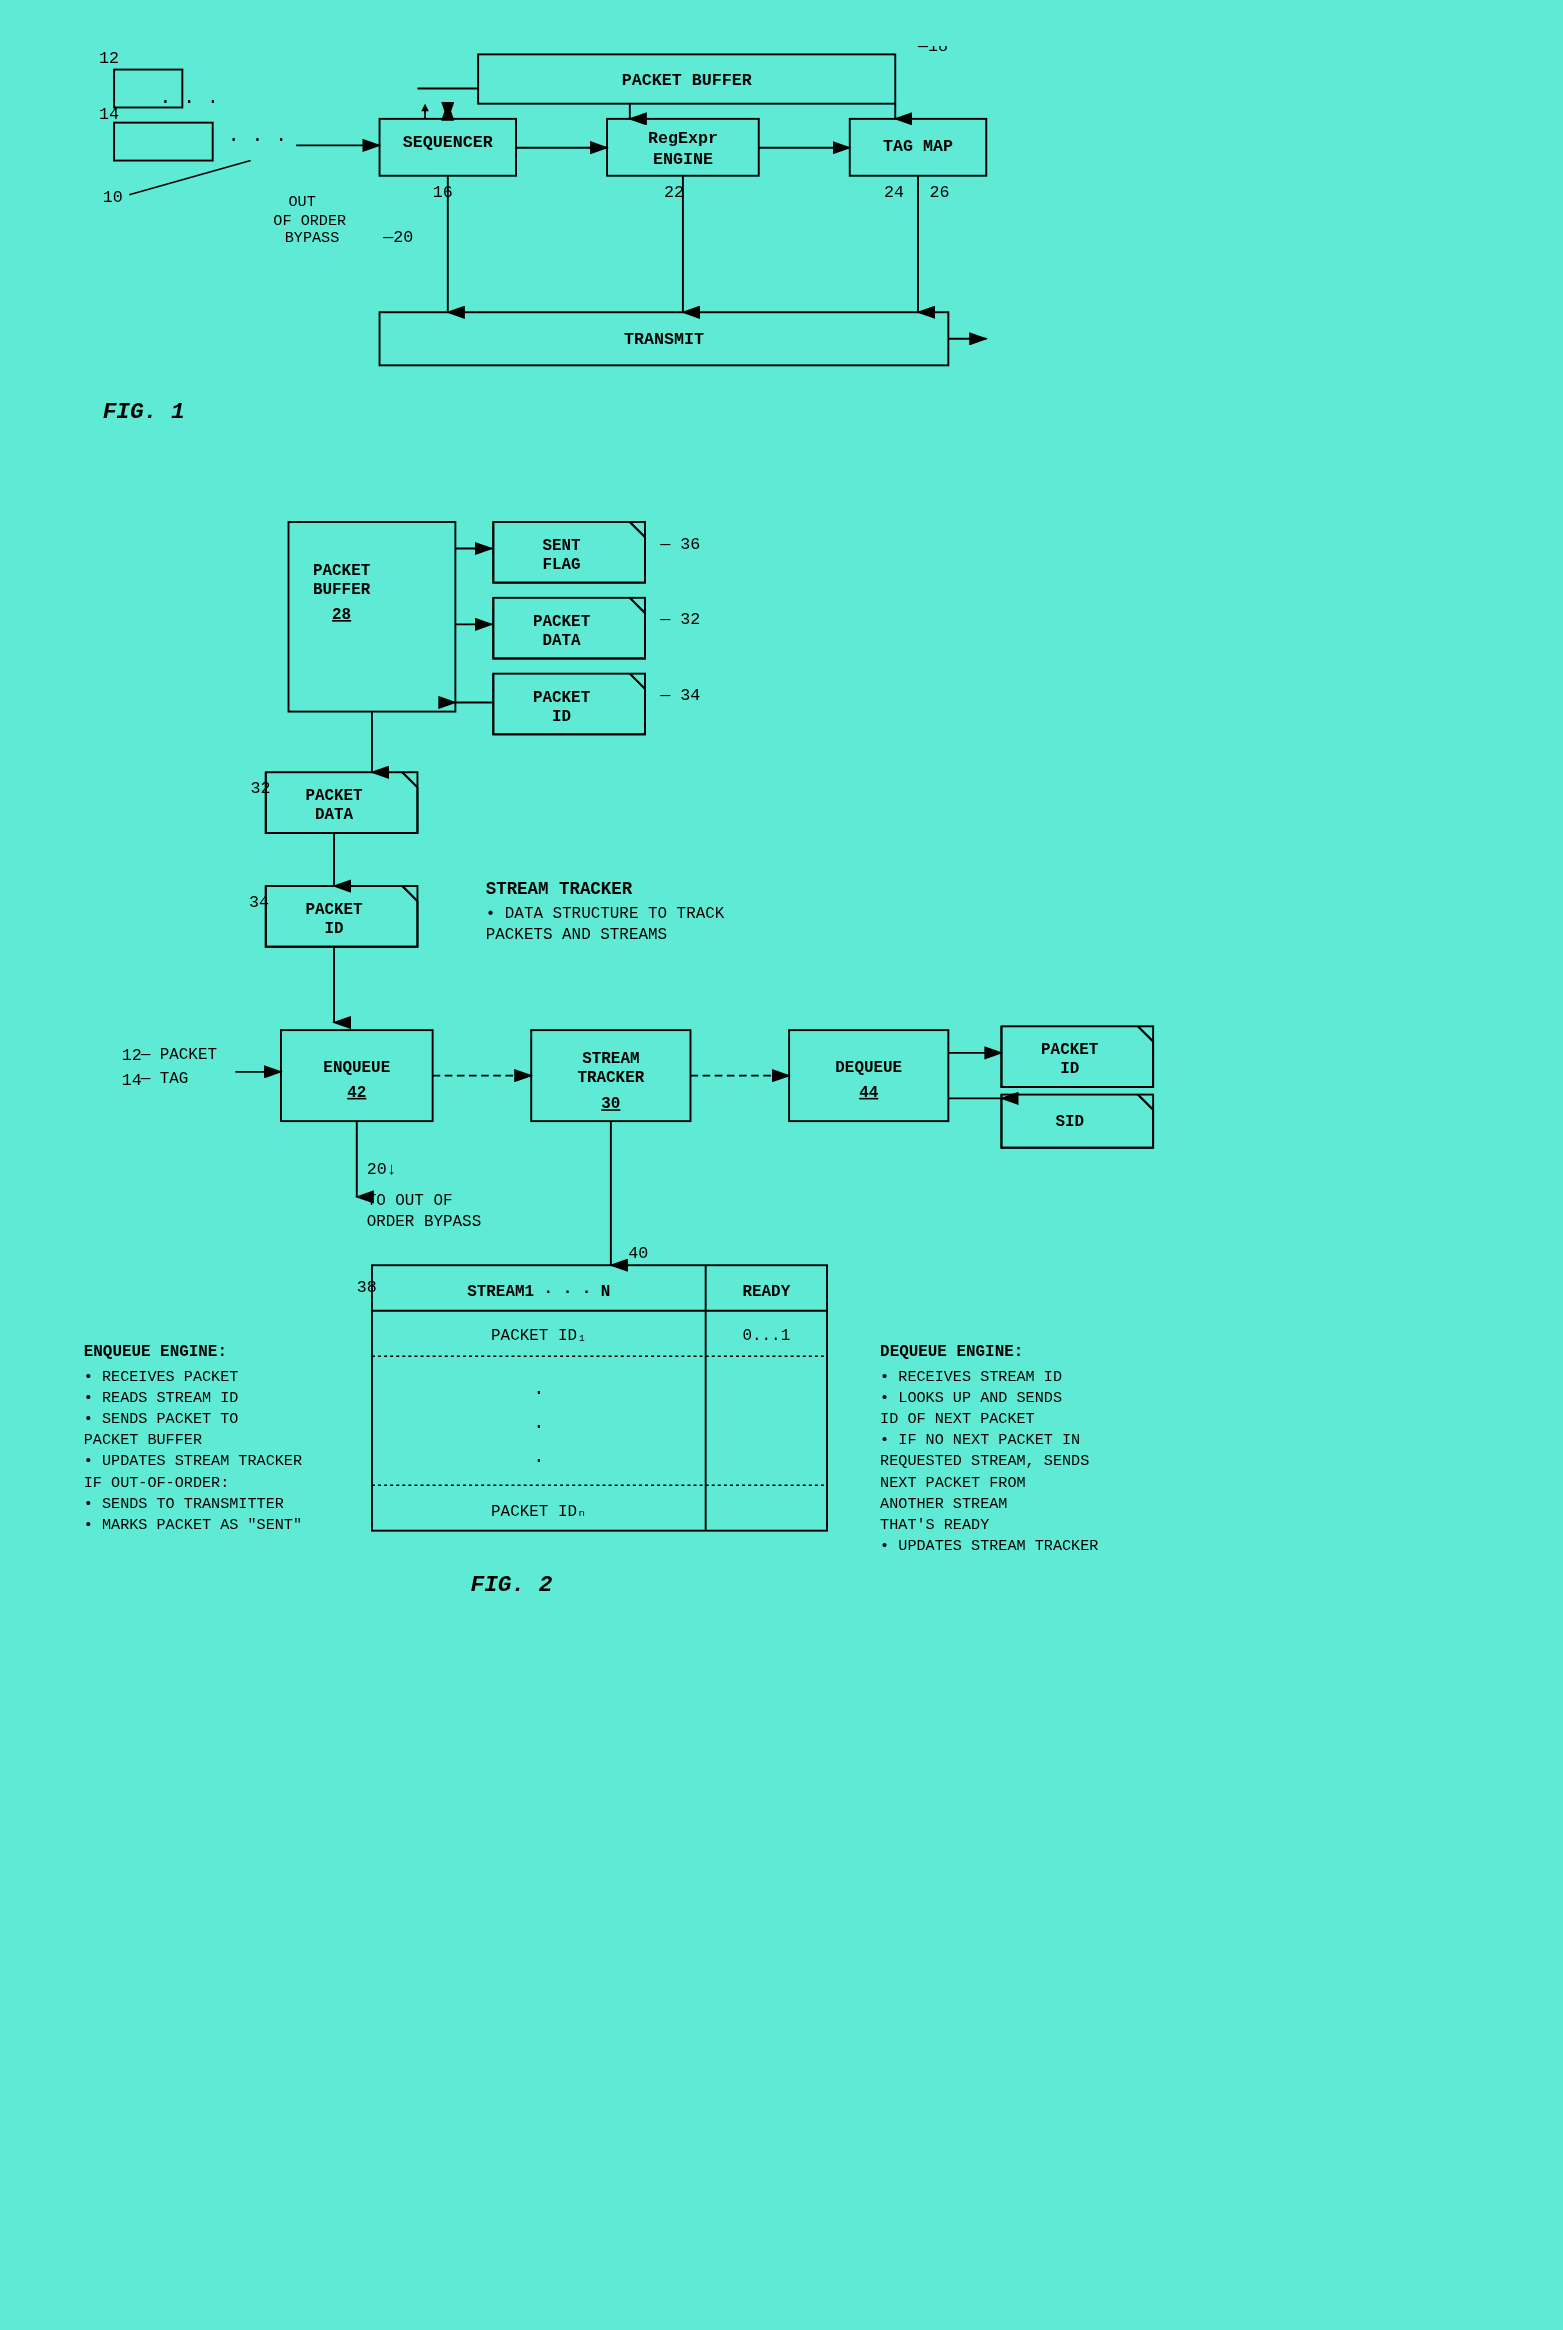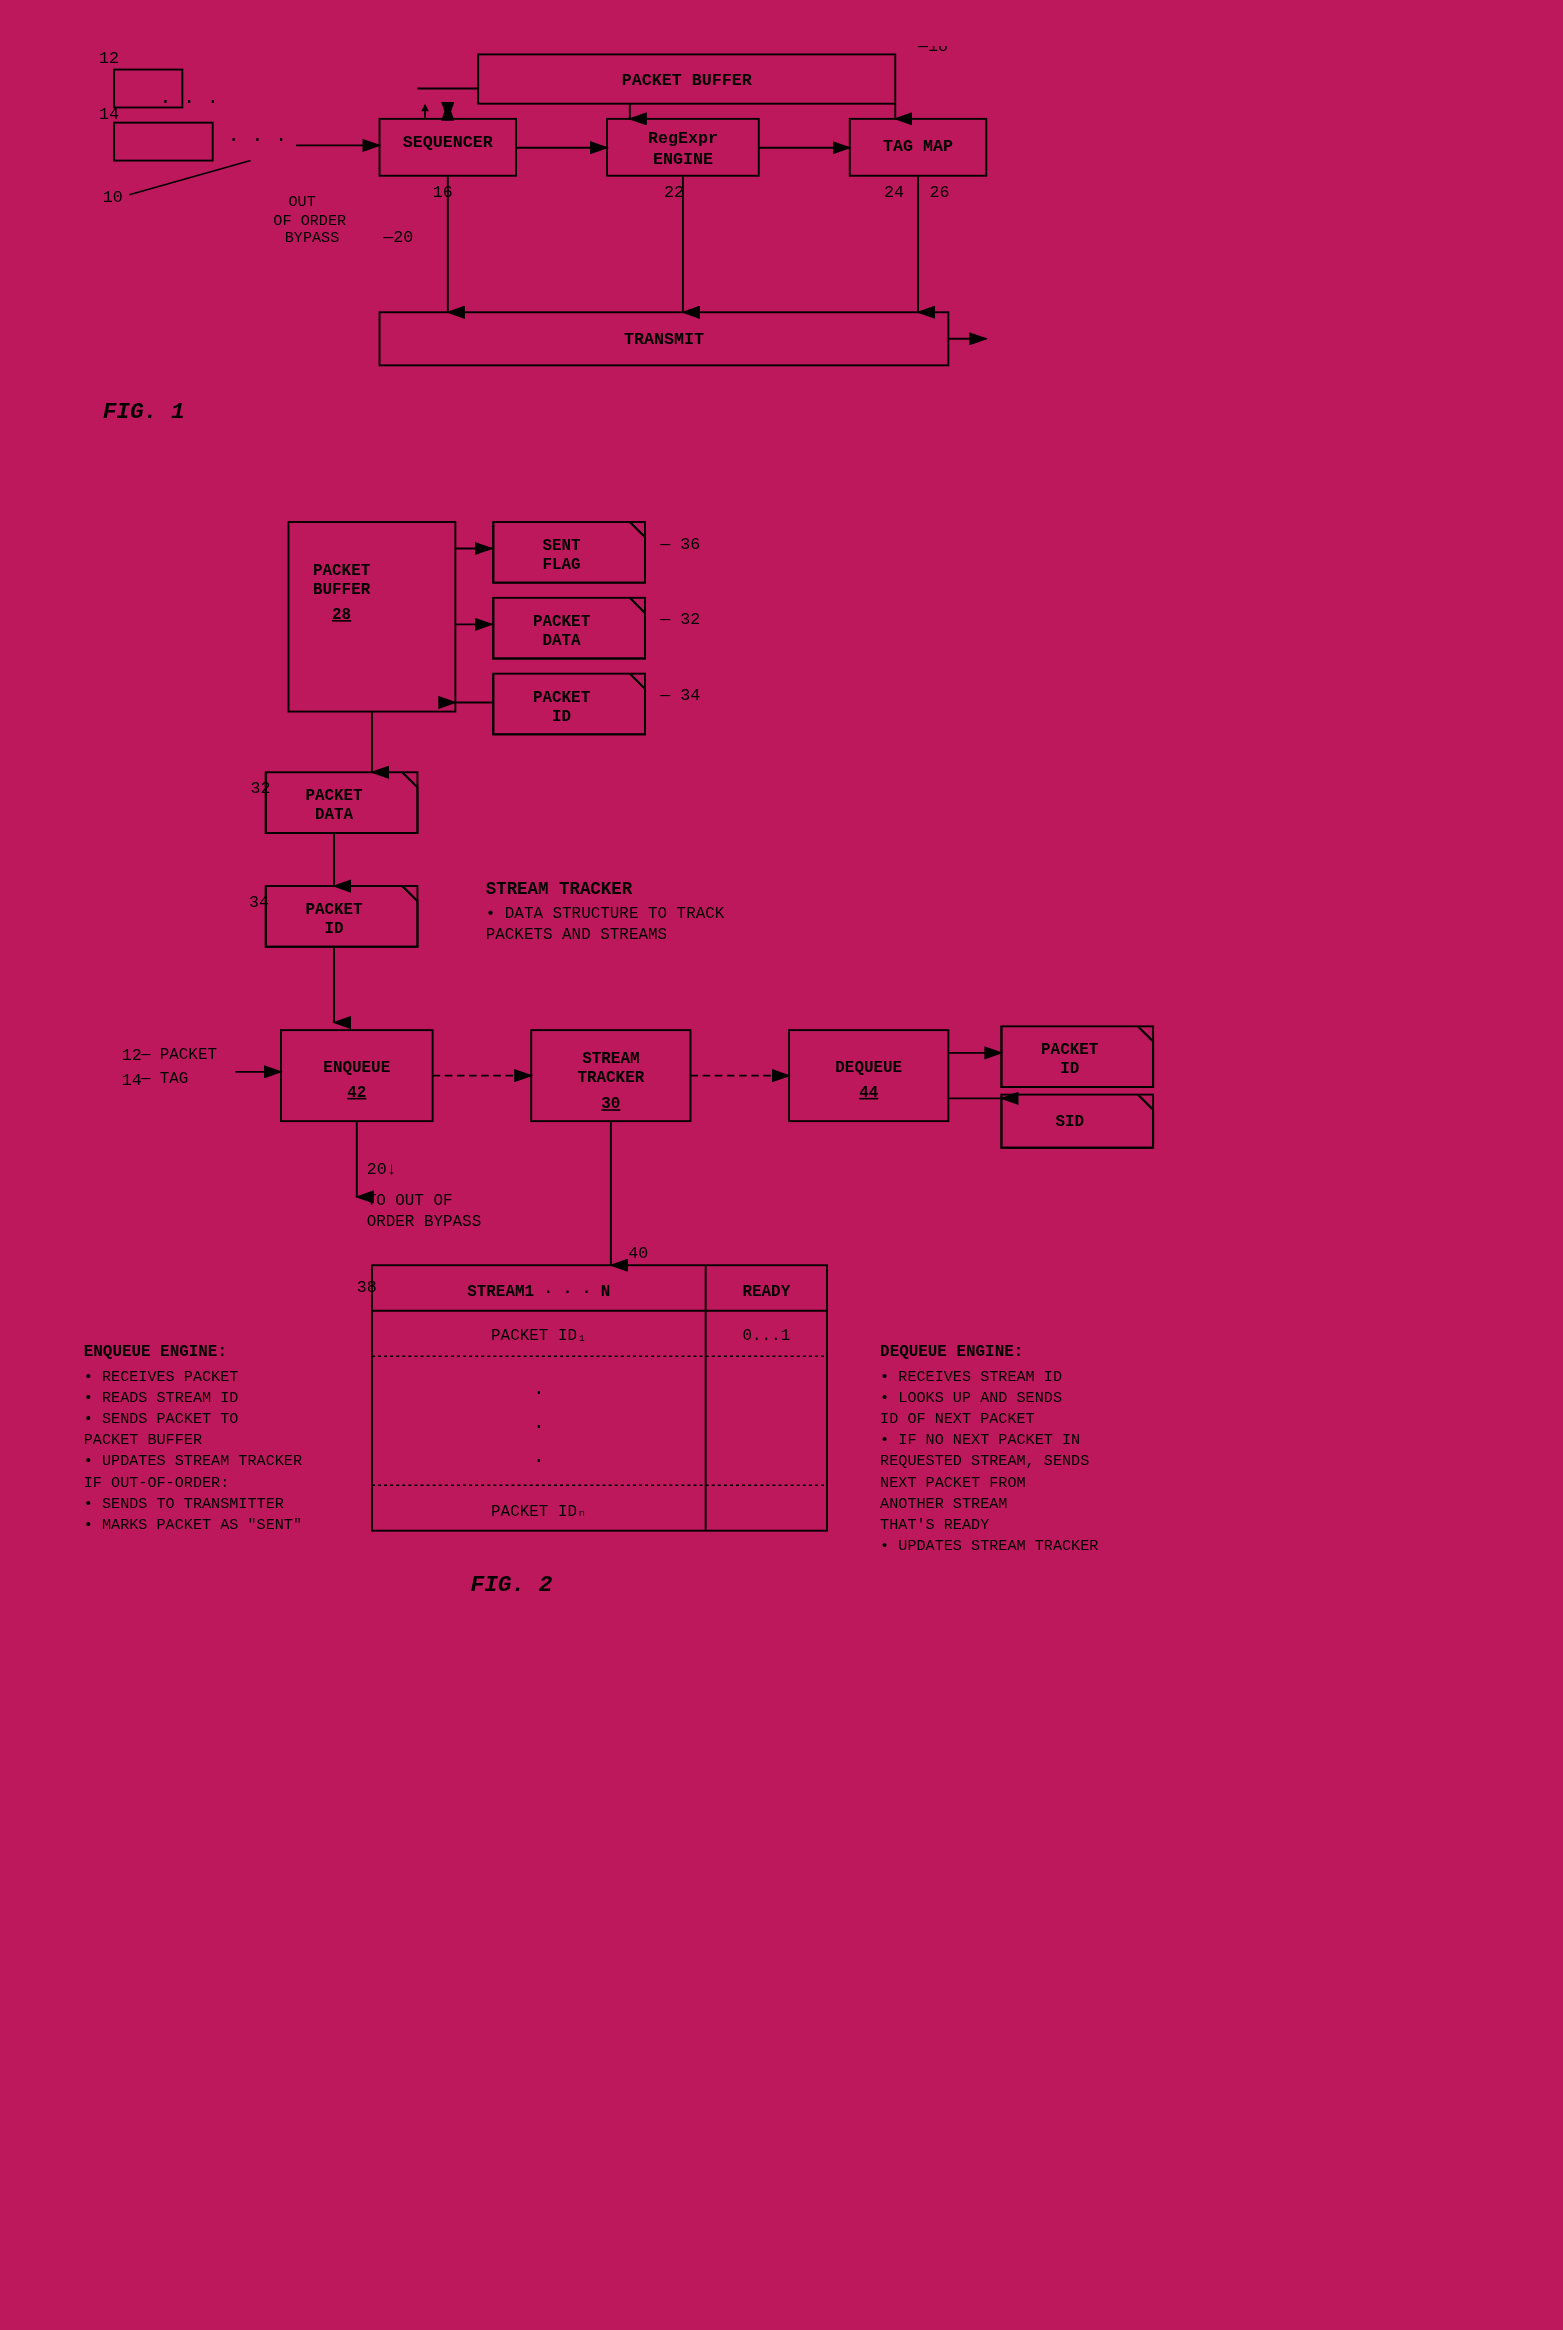--- a/index.html
+++ b/index.html
@@ -8,21 +8,21 @@
       font-family: 'Courier New', Courier, monospace;
       width: 1563px;
       min-height: 2330px;
       position: relative;
       overflow: hidden;
     }
 
     .page {
       width: 1563px;
       min-height: 2330px;
-      background: #be185d;
+      background: #5eead4;
       position: relative;
       padding: 46px 61px;
     }
 
     
     .fig1-container {
       position: relative;
       width: 100%;
       height: 396px;
       margin-bottom: 61px;

